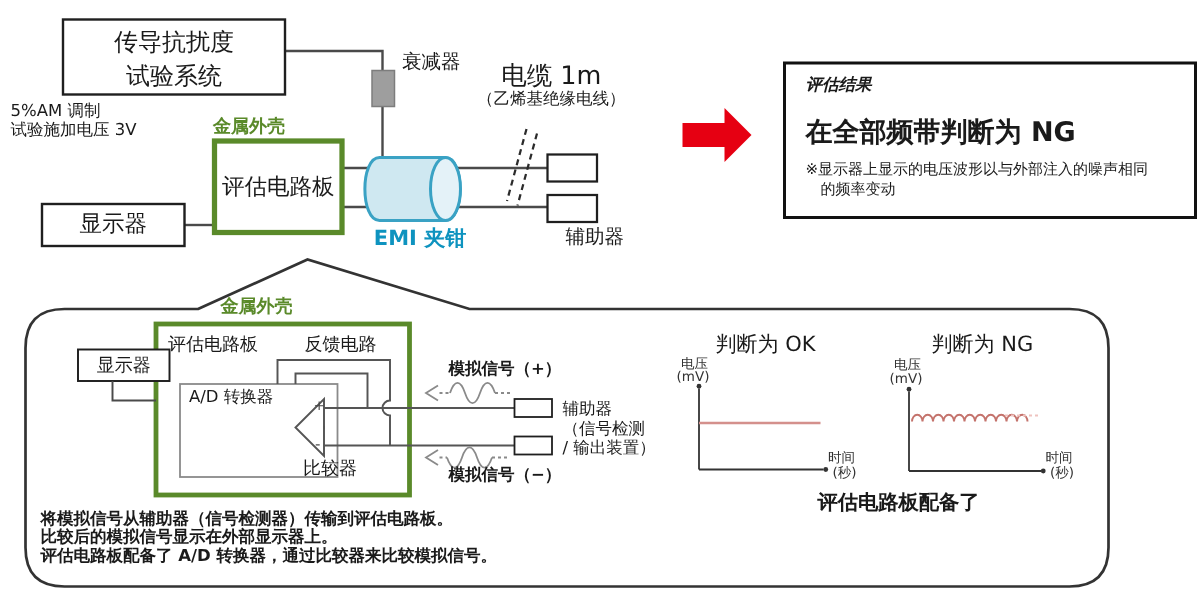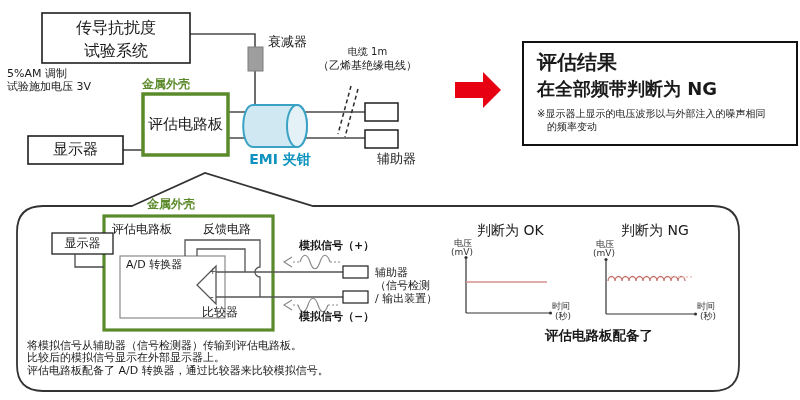--- a/index.html
+++ b/index.html
@@ -6,21 +6,21 @@
   #stage{position:relative;width:800px;height:400px;background:#fff;
          font-family:"DejaVu Sans","Liberation Sans",sans-serif;color:#1a1a1a;overflow:hidden;}
   #diagram-svg{position:absolute;left:0;top:0;}
   .lbl{position:absolute;white-space:nowrap;line-height:1.15;}
   .center{text-align:center;}
   .green{color:#5a8a2a;font-weight:bold;}
   .teal{color:#0e93bf;font-weight:bold;}
   .box-title{font-size:16px;line-height:1.45;}
   .params{font-size:11px;line-height:12.8px;}
   .small9{font-size:9px;line-height:10px;color:#333;}
-  .desc{font-size:11px;line-height:12.4px;}
+  .desc{font-size:11px;line-height:12.4px;font-weight:bold;}
   .chart-title{font-size:14px;font-weight:normal;}
 </style>
 </head>
 <body>
 
 <div id="stage">
 
   <svg id="diagram-svg" width="800" height="400" viewBox="0 0 800 400">
 
     <path d="M132 206 L205 173 L313 206 L713 206 Q739 206 739 232 L739 365 Q739 391 713 391
@@ -111,27 +111,27 @@
 
   <div class="lbl" style="left:268px;top:35px;font-size:13px;">衰减器</div>
 
   <div class="lbl green" style="left:142px;top:78px;font-size:12px;">金属外壳</div>
   <div class="lbl center" style="left:143px;top:116px;width:85px;font-size:15px;">评估电路板</div>
   <div class="lbl center" style="left:28px;top:141px;width:95px;font-size:15px;">显示器</div>
 
   <div class="lbl teal center" style="left:245px;top:151px;width:70px;font-size:14px;">EMI 夹钳</div>
 
   <div class="lbl center" style="left:305px;top:45px;width:125px;font-size:11px;line-height:13.5px;">
-    <div style="font-size:10px;">电缆 1m</div>
+    <div style="font-size:17px;">电缆 1m</div>
     <div>（乙烯基绝缘电线）</div>
   </div>
 
   <div class="lbl" style="left:377px;top:152px;font-size:13px;">辅助器</div>
 
-  <div class="lbl" style="left:537px;top:51px;font-size:20px;font-weight:bold;">评估结果</div>
+  <div class="lbl" style="left:537px;top:51px;font-size:11px;font-weight:bold;font-style:italic;">评估结果</div>
   <div class="lbl" style="left:537px;top:79px;font-size:18px;font-weight:bold;">在全部频带判断为 NG</div>
   <div class="lbl" style="left:537px;top:108px;font-size:10px;line-height:12.5px;">
     <div>※显示器上显示的电压波形以与外部注入的噪声相同</div>
     <div style="padding-left:10px;">的频率变动</div>
   </div>
 
   <div class="lbl green" style="left:147px;top:198px;font-size:12px;">金属外壳</div>
   <div class="lbl" style="left:112px;top:223px;font-size:12px;">评估电路板</div>
   <div class="lbl" style="left:203px;top:223px;font-size:12px;">反馈电路</div>
   <div class="lbl center" style="left:52px;top:237px;width:61px;font-size:12px;">显示器</div>

